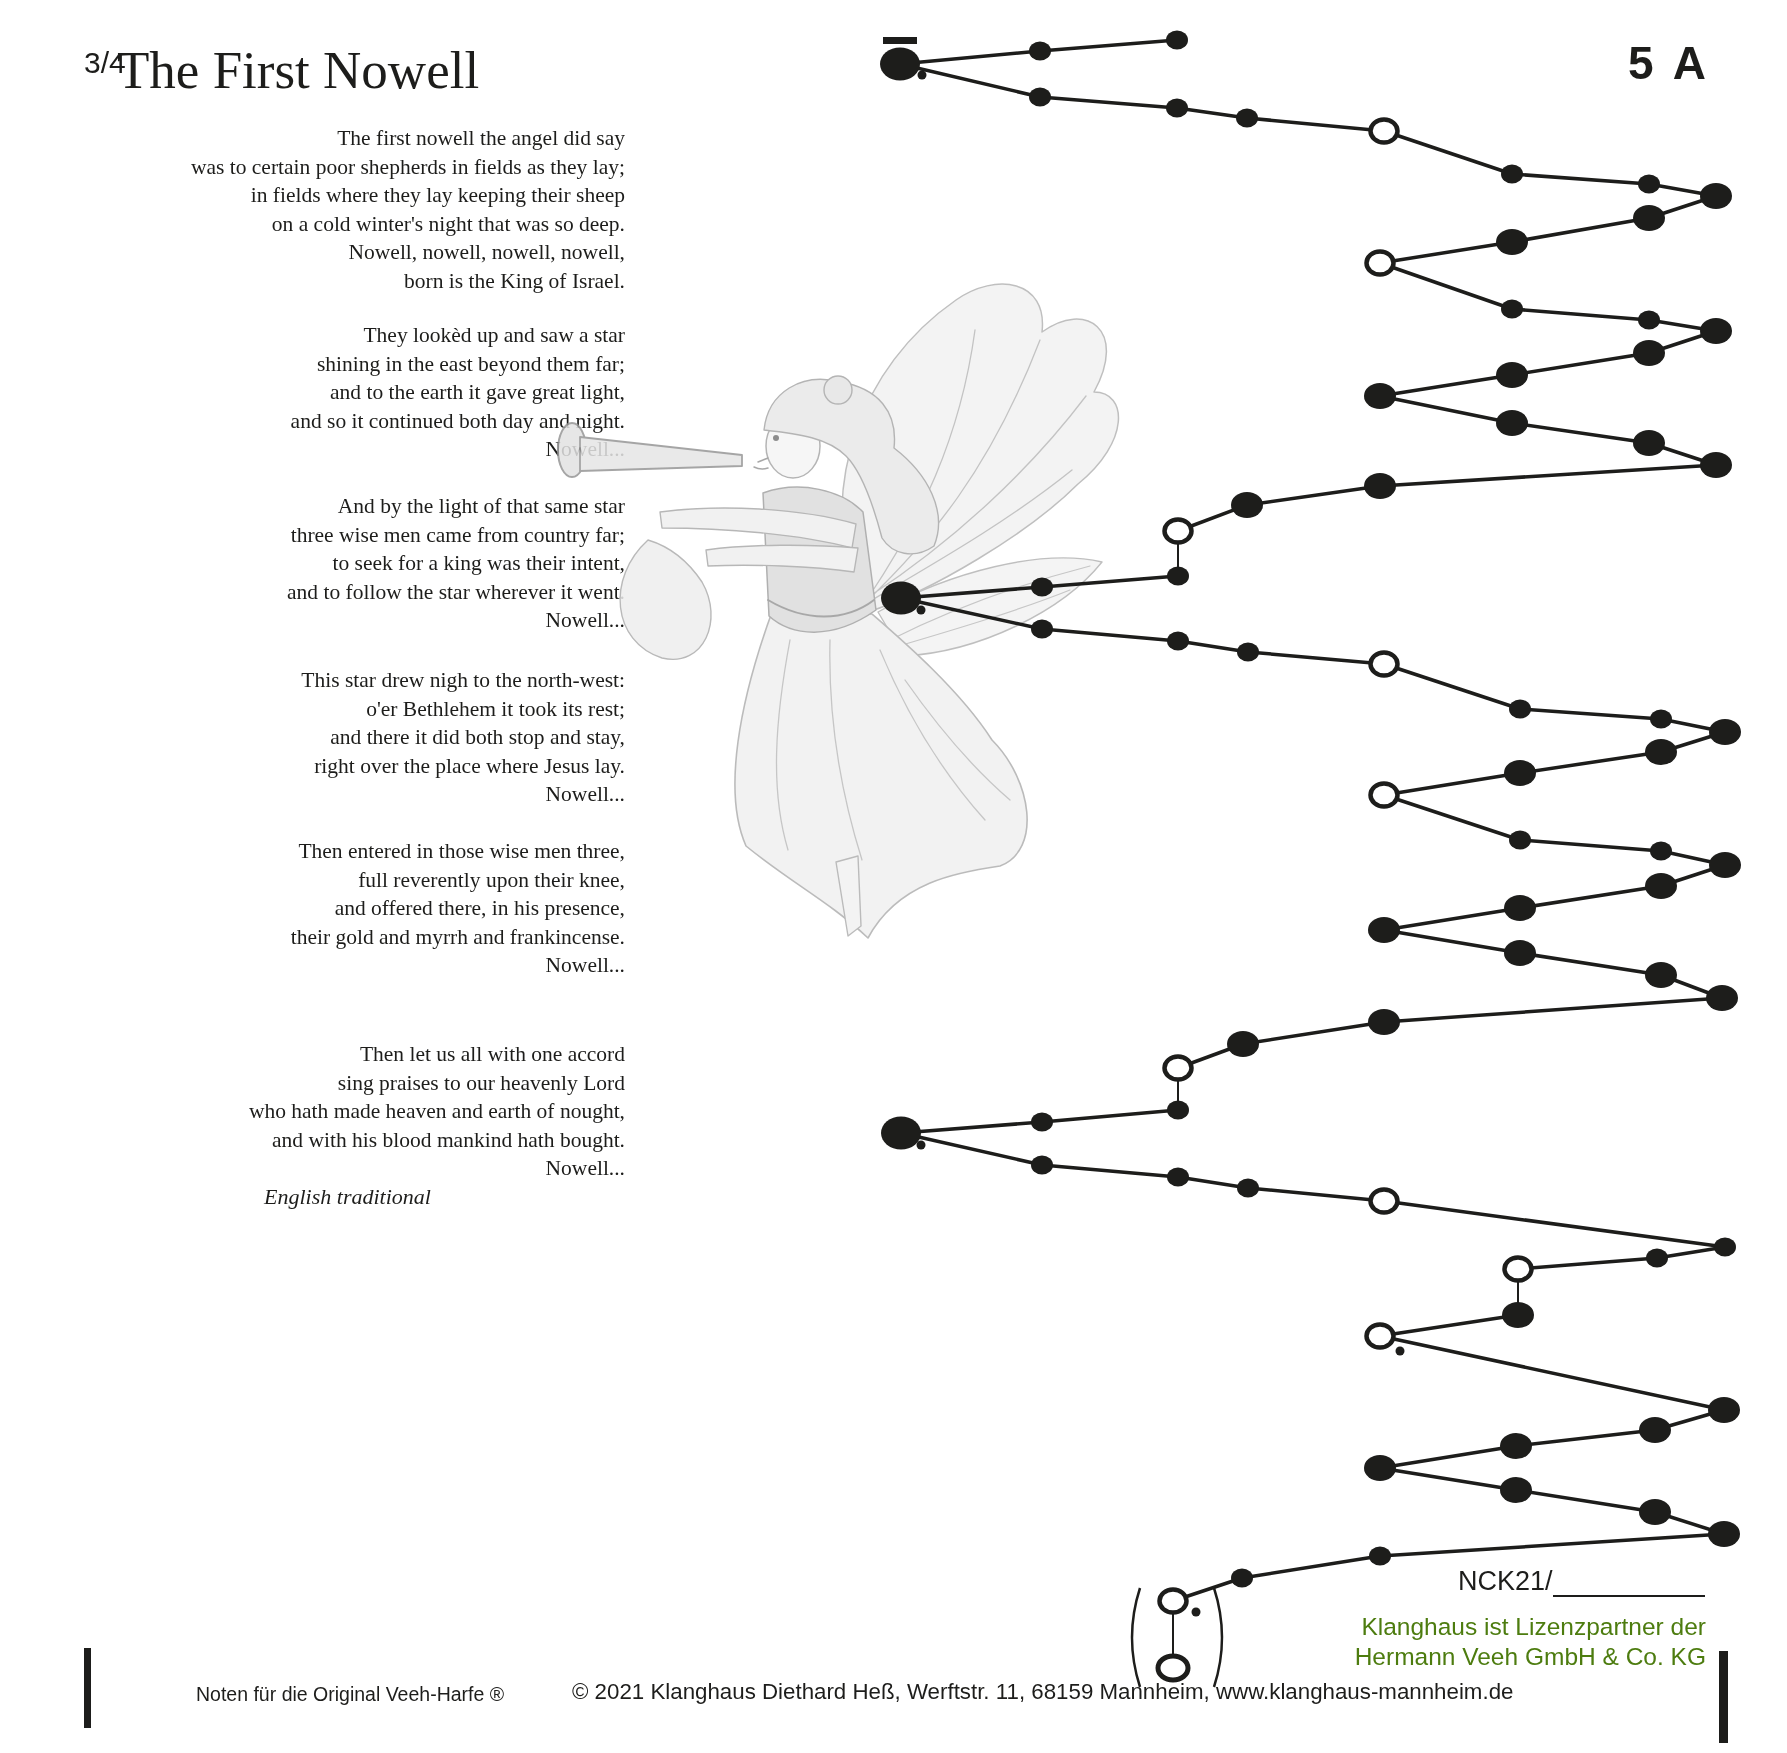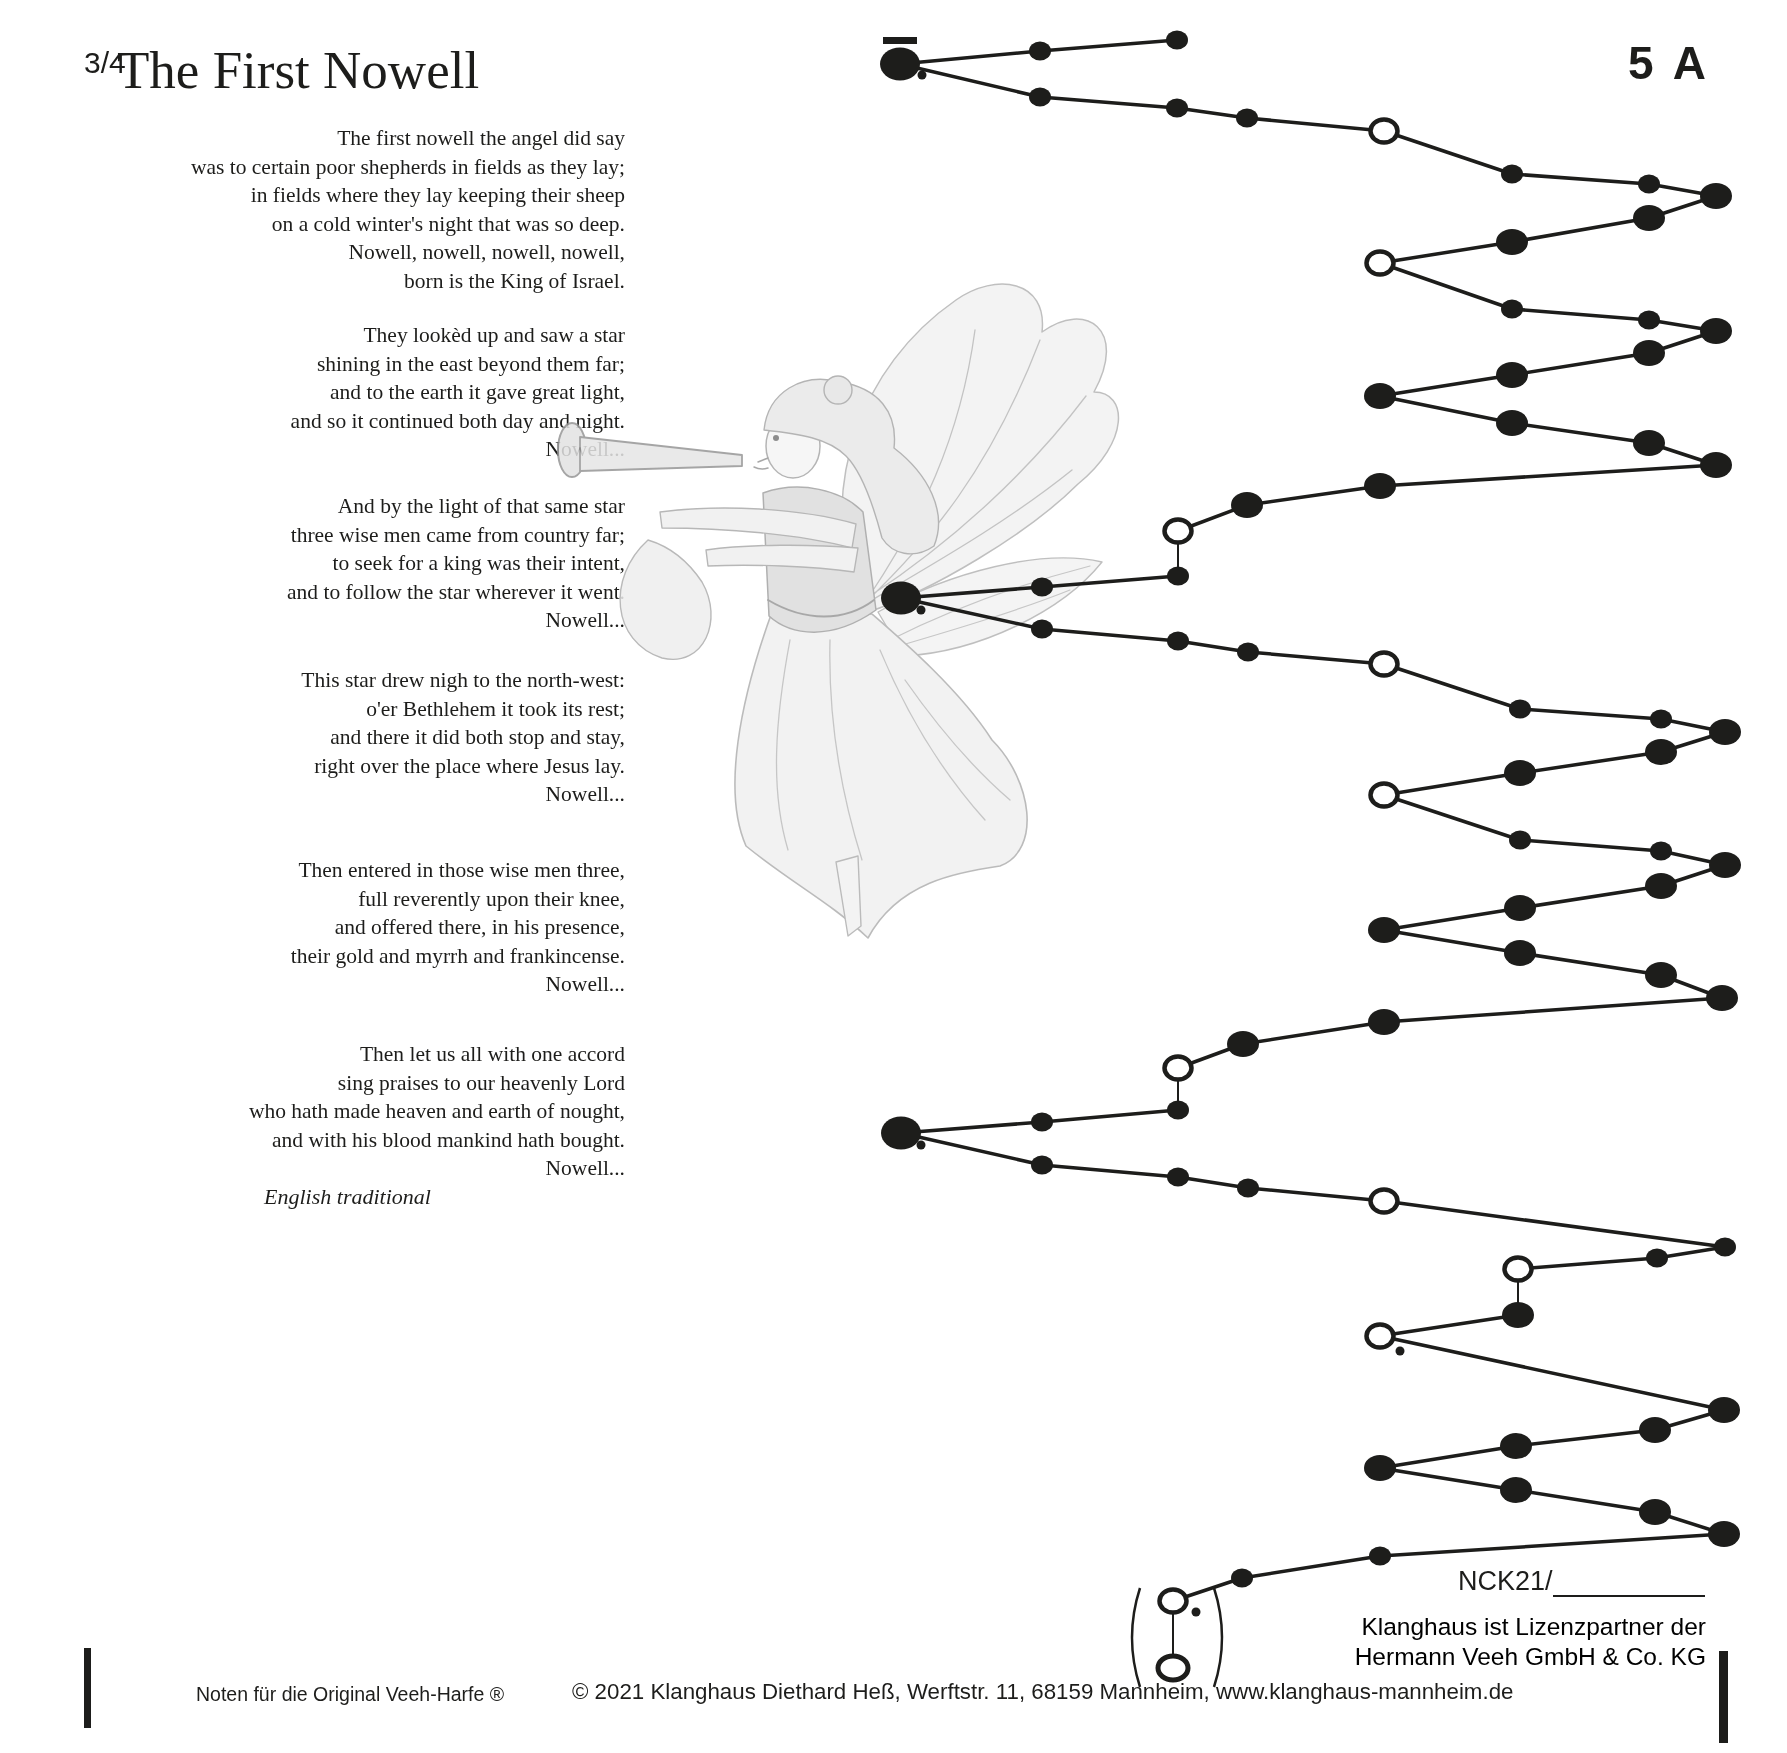--- a/index.html
+++ b/index.html
@@ -8,21 +8,21 @@
   .abs{position:absolute;}
   #time-sig{left:84px;top:46px;font-family:"Liberation Sans",sans-serif;font-weight:normal;font-size:30px;}
   #title{left:117px;top:40px;width:460px;text-align:left;font-size:53px;}
   #page-label{left:1628px;top:36px;font-family:"Liberation Sans",sans-serif;font-weight:bold;font-size:46px;letter-spacing:4px;}
   #lyrics{left:70px;top:0;width:555px;}
   .stanza{position:absolute;width:555px;text-align:right;font-size:21.5px;line-height:28.6px;white-space:pre-line;}
   #attribution{position:absolute;width:555px;text-align:center;font-style:italic;font-size:22px;}
   #notation-svg, #angel-svg{left:0;top:0;pointer-events:none;}
   #nck{left:1458px;top:1566px;font-family:Liberation Sans, sans-serif;font-size:27px;display:flex;align-items:flex-end;}
   #nck .blank{display:inline-block;width:152px;height:27px;border-bottom:2.5px solid #1d1d1b;}
-  #license{left:1200px;top:1612px;width:506px;text-align:right;color:#000000;
+  #license{left:1200px;top:1612px;width:506px;text-align:right;color:#4d7c0f;
            font-family:"Liberation Sans",sans-serif;font-size:24.5px;line-height:30px;}
   #footer-left{left:196px;top:1683px;font-family:Liberation Sans, sans-serif;font-size:19.5px;}
   #footer-copyright{left:572px;top:1679px;font-family:"Liberation Sans",sans-serif;font-size:22.3px;}
   .vbar{background:#1d1d1b;}
   #bar-left{left:84px;top:1648px;width:6.5px;height:80px;}
   #bar-right{left:1719px;top:1651px;width:9px;height:92px;}
 </style>
 </head>
 <body>
 
@@ -47,21 +47,21 @@
       <div class="stanza" style="top: 492px;">And by the light of that same star
 three wise men came from country far;
 to seek for a king was their intent,
 and to follow the star wherever it went.
 Nowell...</div>
       <div class="stanza" style="top: 666px;">This star drew nigh to the north-west:
 o'er Bethlehem it took its rest;
 and there it did both stop and stay,
 right over the place where Jesus lay.
 Nowell...</div>
-      <div class="stanza" style="top: 856px;">Then entered in those wise men three,
+      <div class="stanza" style="top: 837px;">Then entered in those wise men three,
 full reverently upon their knee,
 and offered there, in his presence,
 their gold and myrrh and frankincense.
 Nowell...</div>
       <div class="stanza" style="top: 1009px; margin-top: 31px;">Then let us all with one accord
 sing praises to our heavenly Lord
 who hath made heaven and earth of nought,
 and with his blood mankind hath bought.
 Nowell...</div>
       <div id="attribution" style="top: 1184px;">English traditional</div>

